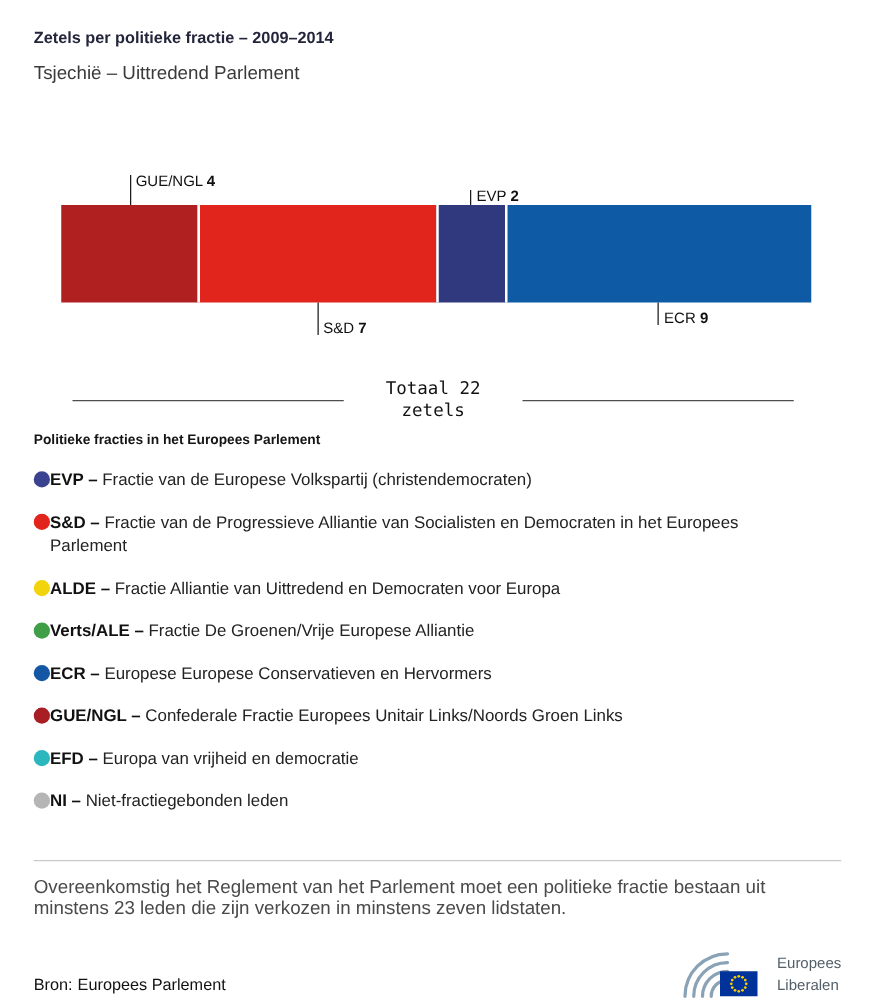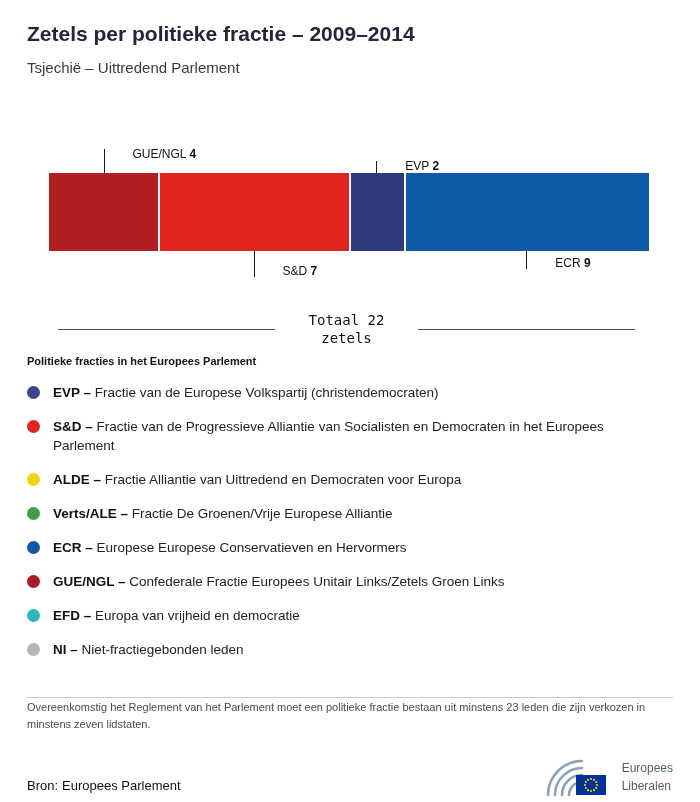--- a/index.html
+++ b/index.html
@@ -4,57 +4,57 @@
 <style>
   html, body { margin: 0; padding: 0; }
   body {
     width: 700px; height: 802px; overflow: hidden;
     background: #ffffff; color: #1a1a1a;
     font-family: "Liberation Sans", sans-serif;
     box-sizing: border-box;
   }
   .page { padding: 14px 27px 0 27px; }
 
-  .title { font-size: 21px; font-weight: 700; color: #23263b; margin: 8px 0 0 0; }
+  .title { font-size: 13px; font-weight: 700; color: #23263b; margin: 8px 0 0 0; }
   .subtitle { font-size: 15px; font-weight: 400; color: #3a3a3a; margin: 13px 0 0 0; }
 
   
   .chart { position: relative; height: 163px; margin: 42px 24px 0 22px; }
   .bar { position: absolute; left: 0; right: 0; top: 55px; height: 78px; display: flex; }
   .seg { height: 100%; box-sizing: border-box; }
   .seg + .seg { border-left: 2px solid #ffffff; }
   .callout { position: absolute; width: 0; }
   .callout.above { bottom: 108px; }
   .callout.below { top: 133px; }
   .cline { position: absolute; left: 0; top: 0; bottom: 0; width: 1px; background: #1c1c1c; }
-  .clab { position: absolute; left: 5px; white-space: nowrap; font-size: 12px; color: #111; margin-left: 24px; }
+  .clab { position: absolute; left: 5px; white-space: nowrap; font-size: 12px; color: #111; }
   .callout.above .clab { top: -2px; }
   .callout.below .clab { bottom: -1px; }
   .clab b { font-weight: 700; }
 
   
   .total { display: flex; align-items: center; margin: 30px 38px 4px 31px; }
   .total-rule { flex: 1; height: 1px; background: #4d4d4d; }
   .total-text {
     margin: 0 34px; text-align: center; white-space: pre-line;
     font-family: "DejaVu Sans Mono", monospace;
     font-weight: 400; font-size: 14px; line-height: 18px; color: #111;
   }
 
   
   .legend-heading { font-size: 11px; font-weight: 700; color: #141414; margin: 8px 0 16px 0; }
-  .legend-item { display: flex; gap: 13px; margin-bottom: 15px; font-size: 13.5px; line-height: 19px; color: #222; }
+  .legend-item { display: flex; margin-bottom: 15px; font-size: 13.5px; line-height: 19px; color: #222; }
   .dot { width: 13px; height: 13px; border-radius: 50%; flex: 0 0 13px; margin-top: 3px; }
   .ltext b { font-weight: 700; color: #111; }
   .ltext { max-width: 590px; display: inline-block; }
 
   
   .footnote {
-    border-top: 1px solid #c9c9c9; margin-top: 38px; padding-top: 1px;
-    font-size: 11px; line-height: 17px; color: #4a4a4a; max-width: 650px;
+    border-top: 1px solid #c9c9c9; margin-top: 38px; padding-top: 12px;
+    font-size: 15px; line-height: 17px; color: #4a4a4a; max-width: 650px;
   }
 
   
   .footer { display: flex; justify-content: space-between; align-items: flex-end; margin-top: 22px; }
   .source { font-size: 13px; color: #111; padding-bottom: 6px; }
   .source b { font-weight: 400; margin-right: 4px; }
   .logo { display: flex; align-items: center; gap: 10px; }
   .logo-text { display: flex; flex-direction: column; font-size: 12px; line-height: 18px; color: #525e68; }
 </style>
 </head>
@@ -114,21 +114,21 @@
       <div class="legend-item">
         <span class="dot" style="background: rgb(63, 158, 70);"></span>
         <span class="ltext"><b>Verts/ALE – </b><span>Fractie De Groenen/Vrije Europese Alliantie</span></span>
       </div>
       <div class="legend-item">
         <span class="dot" style="background: rgb(20, 88, 165);"></span>
         <span class="ltext"><b>ECR – </b><span>Europese Europese Conservatieven en Hervormers</span></span>
       </div>
       <div class="legend-item">
         <span class="dot" style="background: rgb(168, 30, 36);"></span>
-        <span class="ltext"><b>GUE/NGL – </b><span>Confederale Fractie Europees Unitair Links/Zetels Groen Links</span></span>
+        <span class="ltext"><b>GUE/NGL – </b><span>Confederale Fractie Europees Unitair Links/Noords Groen Links</span></span>
       </div>
       <div class="legend-item">
         <span class="dot" style="background: rgb(44, 183, 191);"></span>
         <span class="ltext"><b>EFD – </b><span>Europa van vrijheid en democratie</span></span>
       </div>
       <div class="legend-item">
         <span class="dot" style="background: rgb(181, 181, 181);"></span>
         <span class="ltext"><b>NI – </b><span>Niet-fractiegebonden leden</span></span>
       </div>
     </div>

